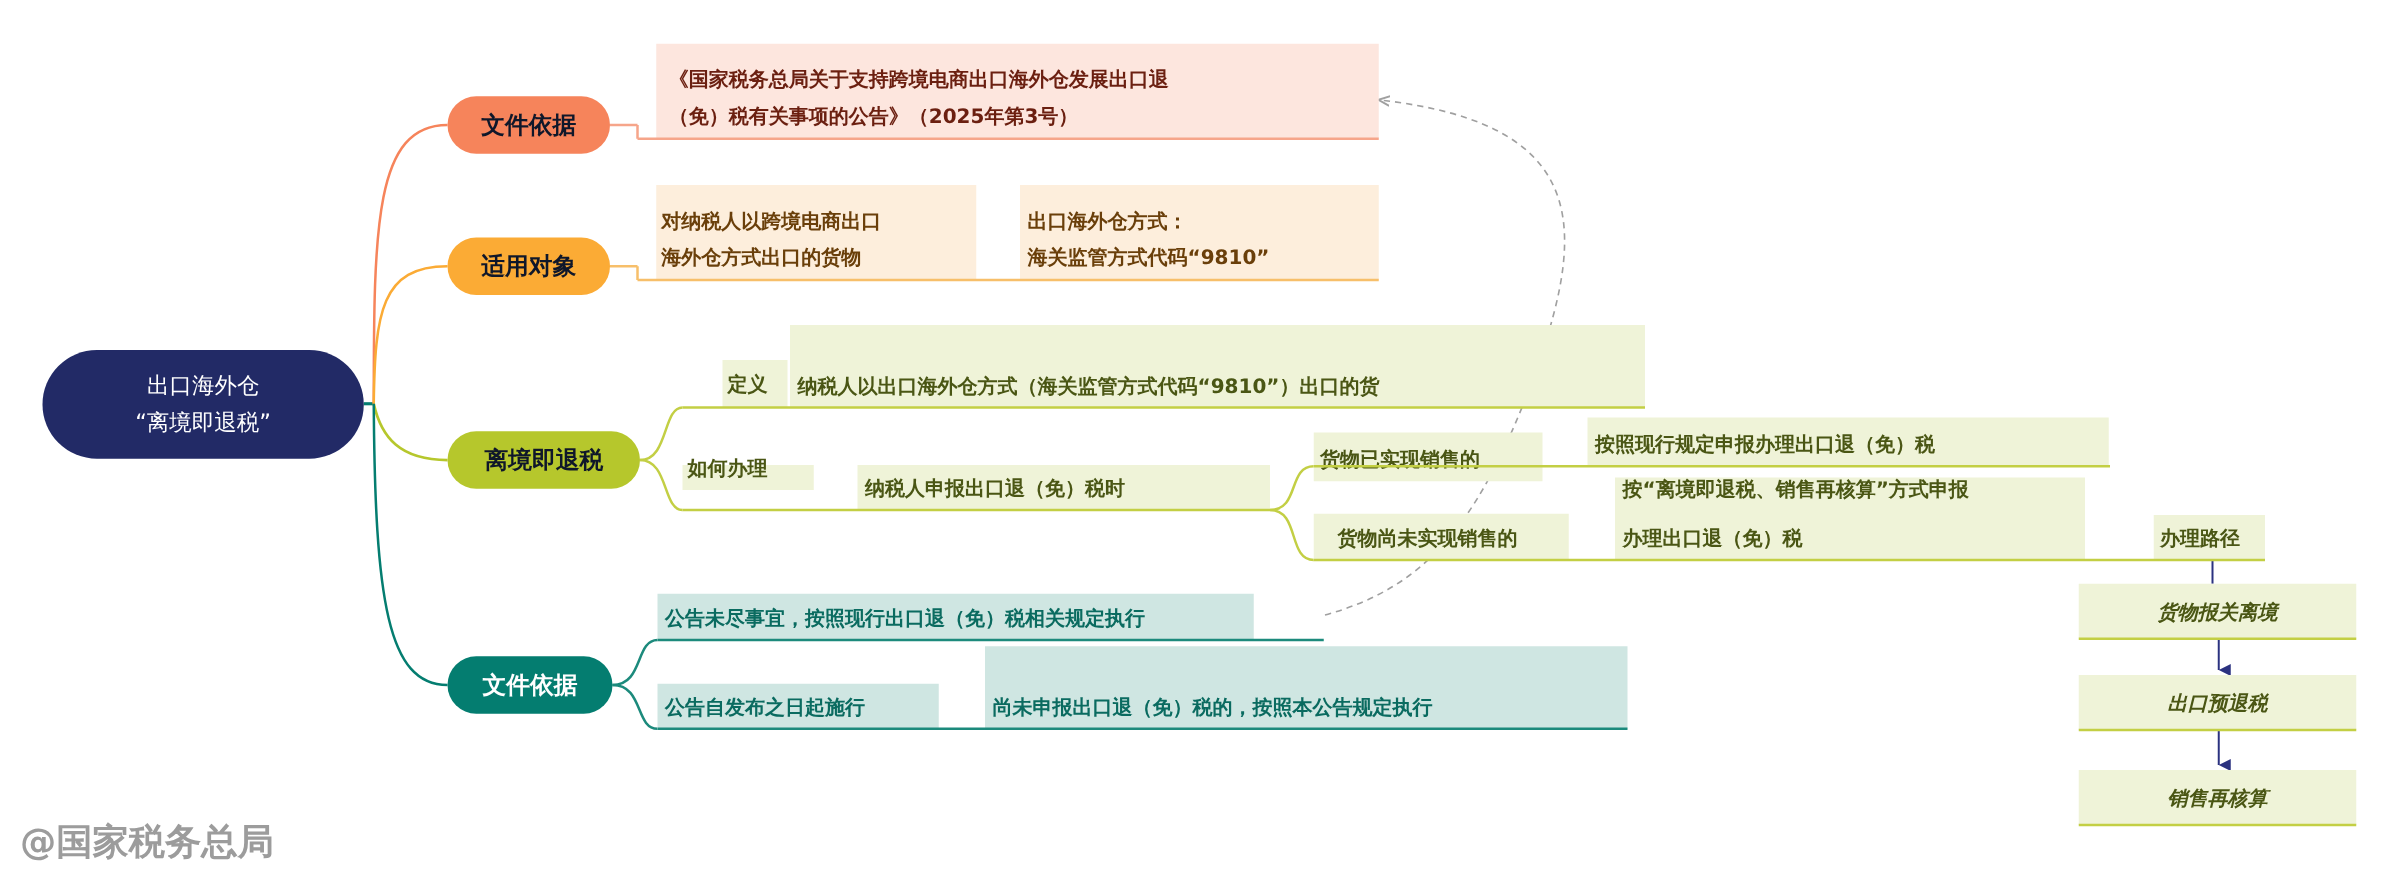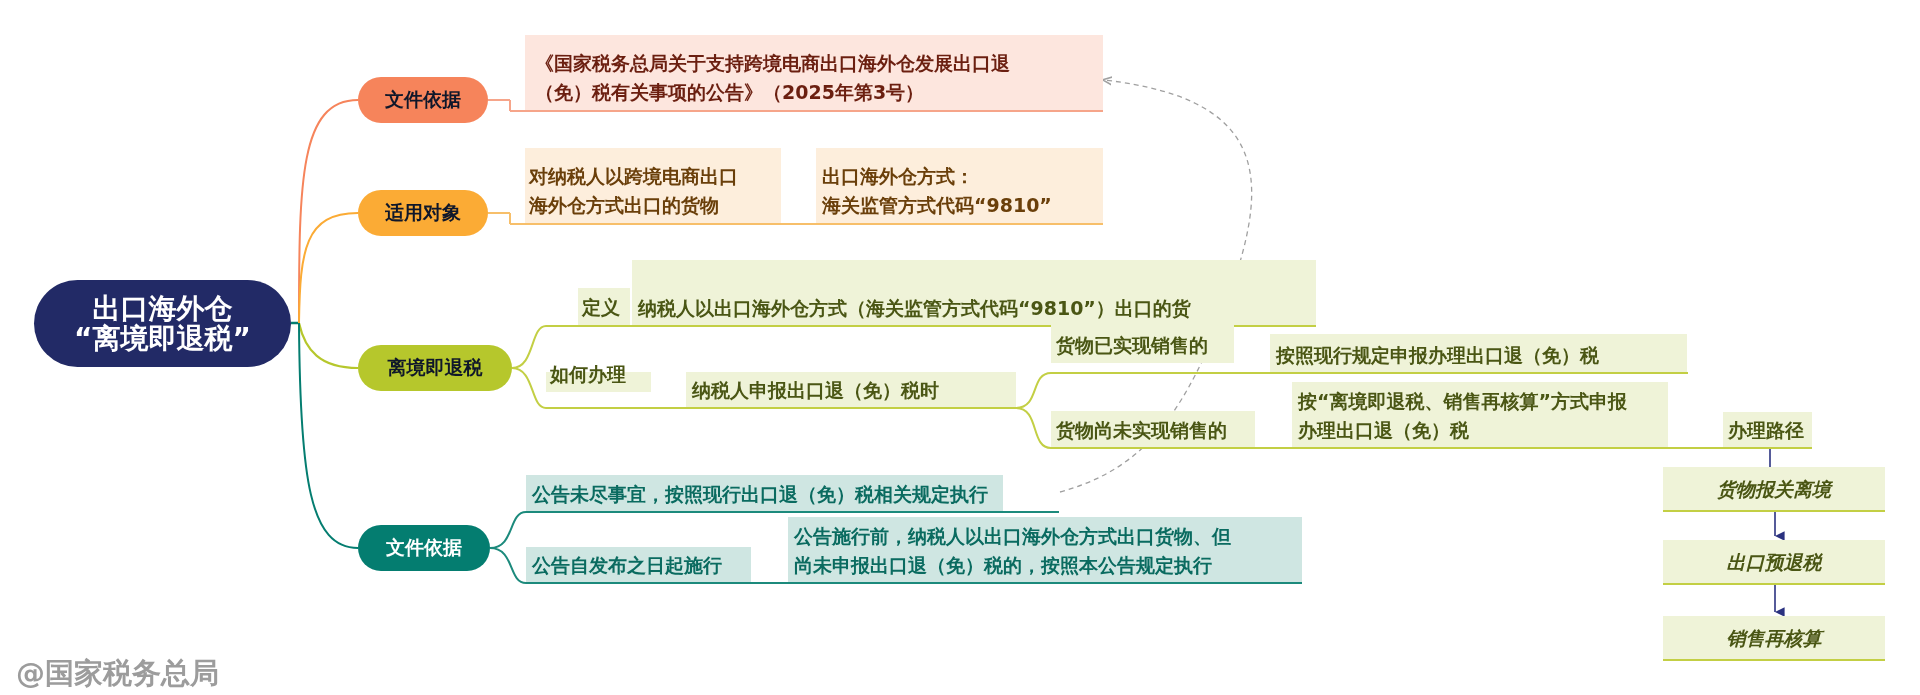--- a/index.html
+++ b/index.html
@@ -4,35 +4,35 @@
 <style>
   * { box-sizing: border-box; margin: 0; padding: 0; }
   html, body { width: 1920px; height: 695px; background: #ffffff; overflow: hidden; }
   body { position: relative; font-family: "DejaVu Sans", "Liberation Sans", sans-serif; }
   .abs { position: absolute; }
   svg.links { position: absolute; left: 0; top: 0; width: 1920px; height: 695px; pointer-events: none; }
 
   .root {
     left: 34px; top: 280px; width: 257px; height: 87px;
     background: #222a66; border-radius: 44px;
-    color: #fff; font-weight: bold; font-size: 28px; line-height: 30px;
+    color: #fff; font-weight: normal; font-size: 18px; line-height: 30px;
     display: flex; flex-direction: column; align-items: center; justify-content: center;
   }
   .branch {
     border-radius: 24px; font-weight: bold; font-size: 19px;
     display: flex; align-items: center; justify-content: center;
     color: #0f172a;
   }
   .b1 { left: 358px; top: 77px;  width: 130px; height: 46px; background: #f6845b; }
   .b2 { left: 358px; top: 190px; width: 130px; height: 46px; background: #fbab35; }
   .b3 { left: 358px; top: 345px; width: 154px; height: 46px; background: #b6c72c; }
   .b4 { left: 358px; top: 525px; width: 132px; height: 46px; background: #047d70; color: #fff; }
 
   .box {
-    font-weight: bold; font-size: 19px; line-height: 29px;
+    font-weight: bold; font-size: 16px; line-height: 29px;
     padding: 4px 10px; display: flex; flex-direction: column; justify-content: flex-end;
   }
   .box.center { align-items: center; justify-content: center; font-style: italic; }
   .pink  { background: #fde6de; color: #6b1f10; }
   .peach { background: #fdeedc; color: #6a3f0a; }
   .lime  { background: #eff3d8; color: #4a5614; }
   .teal  { background: #cfe6e2; color: #0a6b60; }
 
   .uline { height: 2px; }
   .uline.pink-l  { background: #f6a58a; }
@@ -127,32 +127,32 @@
 <div class="abs uline lime-l" style="left:546px; top:325px; width:770px;"></div>
 
 <div class="abs box lime" style="left:546px; top:372px; width:105px; height:20px; padding:3px 4px;">
   <span>如何办理</span>
 </div>
 <div class="abs box lime" style="left:686px; top:372px; width:330px; height:36px; padding:3px 6px;">
   <span>纳税人申报出口退（免）税时</span>
 </div>
 <div class="abs uline lime-l" style="left:546px; top:407px; width:470px;"></div>
 
-<div class="abs box lime" style="left:1051px; top:324px; width:183px; height:39px; padding:3px 5px;">
+<div class="abs box lime" style="left:1051px; top:346px; width:183px; height:39px; padding:3px 5px;">
   <span>货物已实现销售的</span>
 </div>
 <div class="abs box lime" style="left:1270px; top:334px; width:417px; height:39px; padding:3px 6px;">
   <span>按照现行规定申报办理出口退（免）税</span>
 </div>
 <div class="abs uline lime-l" style="left:1051px; top:372px; width:637px;"></div>
 
-<div class="abs box lime" style="left:1051px; top:411px; width:204px; height:37px; padding:3px 5px;">
+<div class="abs box lime" style="left:1051px; top:411px; width:204px; height:37px; padding:3px 19px;">
   <span>货物尚未实现销售的</span>
 </div>
-<div class="abs box lime" style="left:1292px; top:382px; width:376px; height:66px; padding:3px 6px;">
+<div class="abs box lime" style="left:1292px; top:382px; width:376px; height:66px; padding:3px 6px;gap:10px;">
   <span>按“离境即退税、销售再核算”方式申报</span>
   <span>办理出口退（免）税</span>
 </div>
 <div class="abs box lime" style="left:1723px; top:412px; width:89px; height:36px; padding:3px 5px;">
   <span>办理路径</span>
 </div>
 <div class="abs uline lime-l" style="left:1051px; top:447px; width:761px;"></div>
 
 <div class="abs box lime center" style="left:1663px; top:467px; width:222px; height:44px;">
   <span>货物报关离境</span>
@@ -169,18 +169,17 @@
 
 <div class="abs box teal" style="left:526px; top:475px; width:477px; height:37px; padding:3px 6px;">
   <span>公告未尽事宜，按照现行出口退（免）税相关规定执行</span>
 </div>
 <div class="abs uline teal-l" style="left:526px; top:511px; width:533px;"></div>
 
 <div class="abs box teal" style="left:526px; top:547px; width:225px; height:36px; padding:3px 6px;">
   <span>公告自发布之日起施行</span>
 </div>
 <div class="abs box teal" style="left:788px; top:517px; width:514px; height:66px; padding:3px 6px;">
-  <span>公告施行前，纳税人以出口海外仓方式出口货物、但</span>
   <span>尚未申报出口退（免）税的，按照本公告规定执行</span>
 </div>
 <div class="abs uline teal-l" style="left:526px; top:582px; width:776px;"></div>
 
 <div class="abs watermark">@国家税务总局</div>
 
 </body></html>

